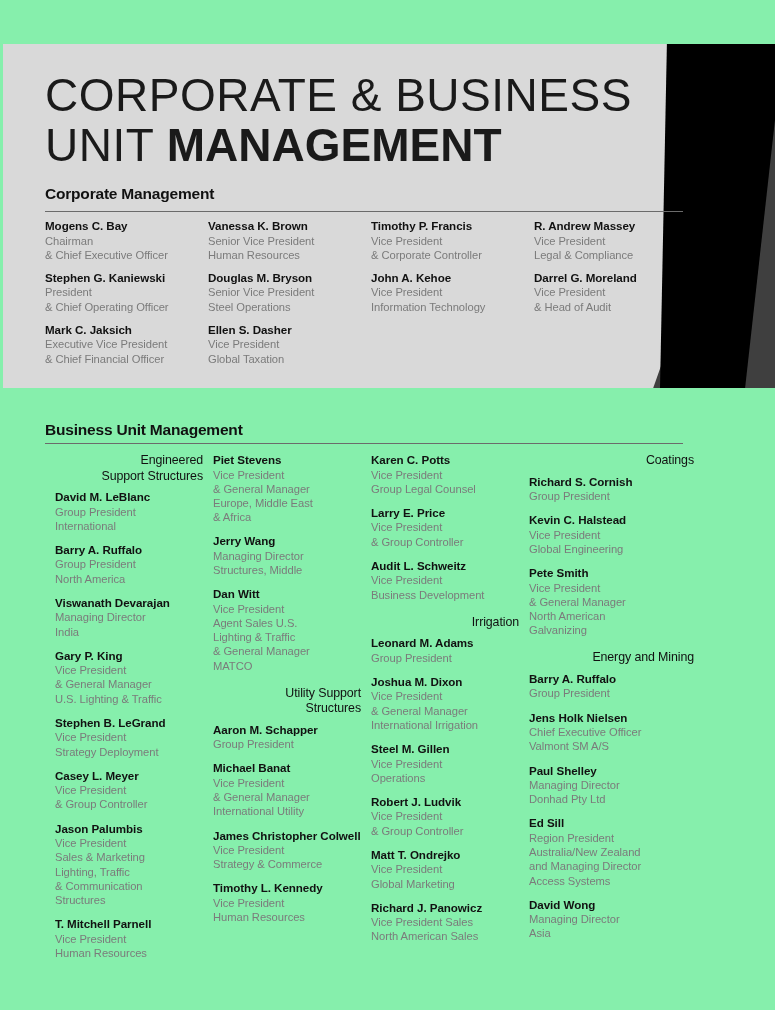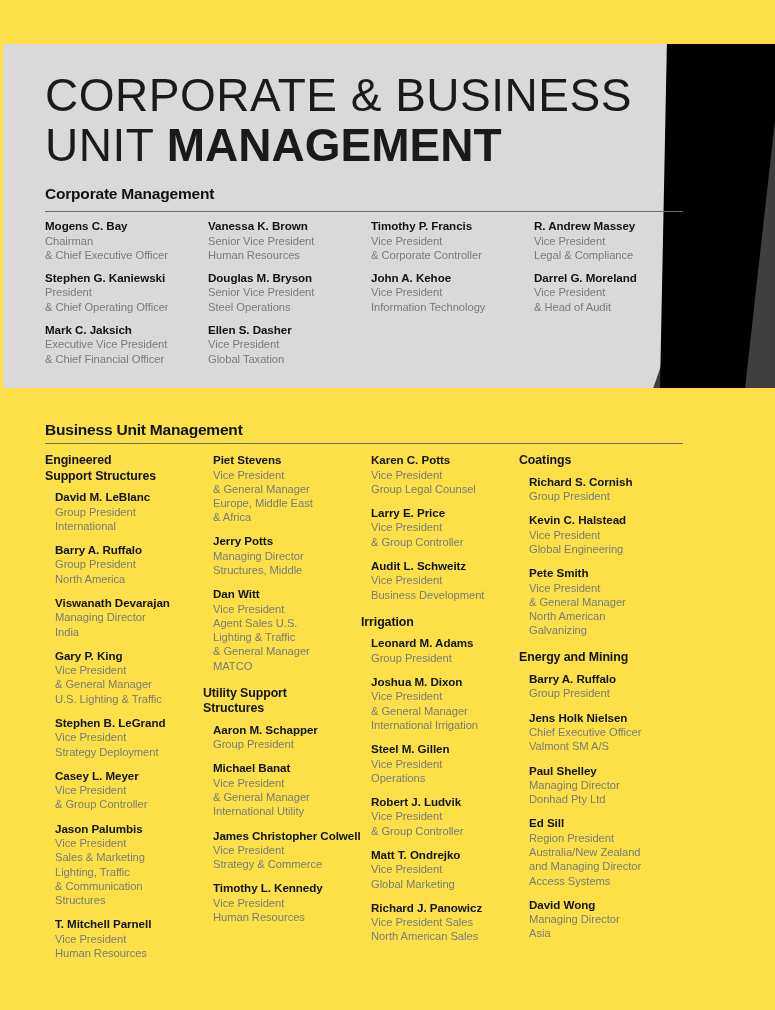--- a/index.html
+++ b/index.html
@@ -14,21 +14,21 @@
     position: relative;
     overflow: hidden;
     font-family: "Liberation Sans", sans-serif;
     -webkit-font-smoothing: antialiased;
   }
 
   
   .page {
     position: absolute;
     inset: 0;
-    background: #fde047;
+    background: #86efac;
   }
 
   
   .banner {
     position: absolute;
     left: 3px;
     top: 44px;
     width: 772px;
     height: 344px;
     background: #d9d9d9;
@@ -142,25 +142,26 @@
     z-index: 4;
   }
   .bu-col { width: 158px; }
   .bu-col.col-4 { width: 175px; }
 
   .group {
     margin-bottom: 13px;
   }
   .group-title {
     font-size: 12.4px;
-    font-weight: 700;
+    font-weight: 400;
     color: #111111;
     line-height: 15.5px;
     margin-bottom: 6px;
     letter-spacing: -0.1px;
+    text-align: right;
   }
   .group-people { padding-left: 10px; }
   .group-people .person { margin-bottom: 10px; }
 </style>
 </head>
 <body>
 
 <div class="page">
 
   <div class="banner">
@@ -299,21 +300,21 @@
         <div class="group">
           <div class="group-people">
             <div class="person">
               <div class="person-name">Piet Stevens</div>
               <div class="person-title-line">Vice President</div>
               <div class="person-title-line">&amp; General Manager</div>
               <div class="person-title-line">Europe, Middle East</div>
               <div class="person-title-line">&amp; Africa</div>
             </div>
             <div class="person">
-              <div class="person-name">Jerry Potts</div>
+              <div class="person-name">Jerry Wang</div>
               <div class="person-title-line">Managing Director</div>
               <div class="person-title-line">Structures, Middle</div>
             </div>
             <div class="person">
               <div class="person-name">Dan Witt</div>
               <div class="person-title-line">Vice President</div>
               <div class="person-title-line">Agent Sales U.S.</div>
               <div class="person-title-line">Lighting &amp; Traffic</div>
               <div class="person-title-line">&amp; General Manager</div>
               <div class="person-title-line">MATCO</div>

